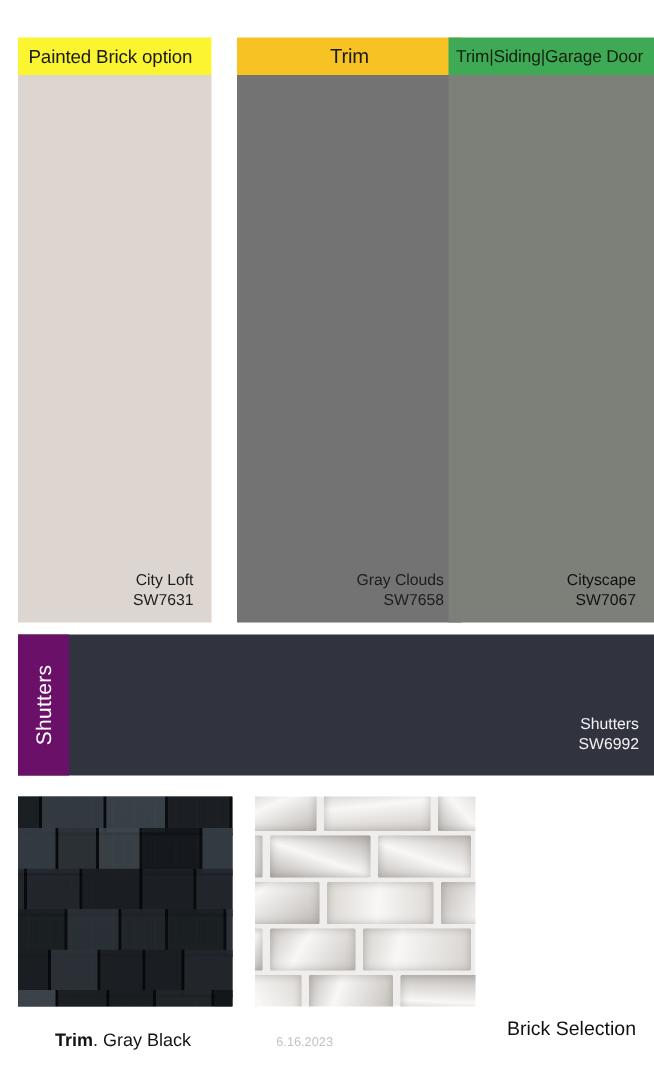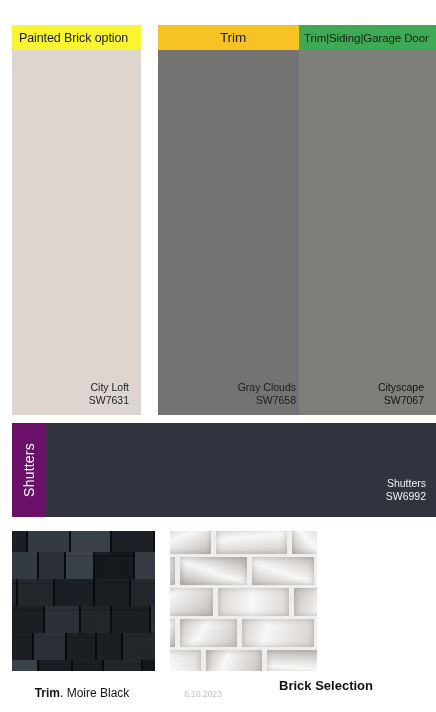--- a/index.html
+++ b/index.html
@@ -218,22 +218,23 @@
     position: absolute;
     left: 228px;
     top: 678px;
     width: 196px;
     text-align: center;
     line-height: 1.3;
   }
   .caption-brick .brick-title {
     display: block;
     font-size: 13px;
-    font-weight: bold;
+    font-weight: normal;
     color: #111;
+    text-align: right;
   }
   .caption-brick .brick-sub {
     display: block;
     font-size: 12px;
     color: #171717;
   }
 </style>
 </head>
 <body>
 
@@ -361,20 +362,20 @@
           <div class="brick-unit" style="left: -8px; width: 59px; background: linear-gradient(57deg, rgb(220, 216, 212) 0%, rgba(255, 255, 255, 0.55) 47%, rgb(220, 216, 212) 100%); box-shadow: rgba(120, 115, 112, 0.45) 0px 0px 6px inset;"></div>
           <div class="brick-unit" style="left: 56px; width: 56px; background: linear-gradient(110deg, rgb(196, 191, 187) 0%, rgba(255, 255, 255, 0.55) 35%, rgb(196, 191, 187) 100%); box-shadow: rgba(120, 115, 112, 0.45) 0px 0px 6px inset;"></div>
           <div class="brick-unit" style="left: 117px; width: 61px; background: linear-gradient(3deg, rgb(189, 184, 180) 0%, rgba(255, 255, 255, 0.55) 37%, rgb(189, 184, 180) 100%); box-shadow: rgba(120, 115, 112, 0.45) 0px 0px 6px inset;"></div>
         </div>
       </div>
   </div>
 
 </div>
 
 <div class="caption-roof">
-  <b>Trim</b><span>. Moire Black</span>
+  <b>Trim</b><span>. Gray Black</span>
 </div>
 
 <div class="caption-date">6.16.2023</div>
 
 <div class="caption-brick">
   <span class="brick-title">Brick Selection</span>
 </div>
 
 </body></html>

